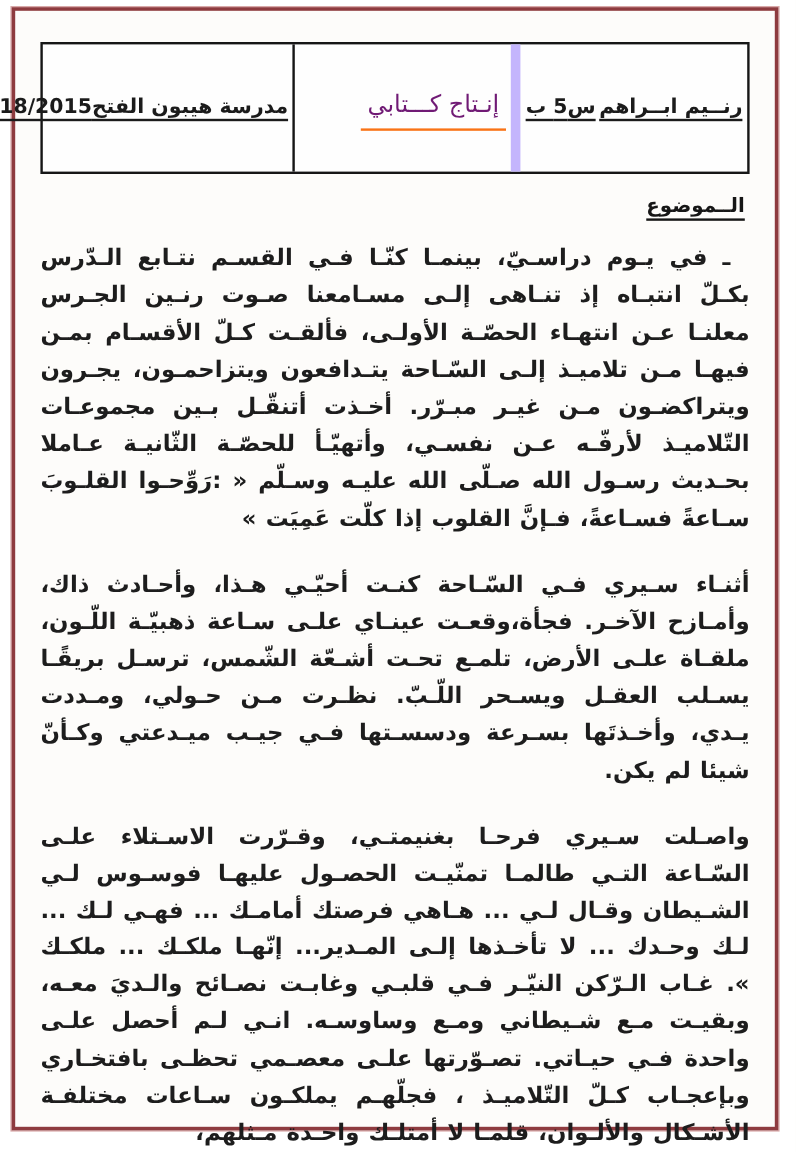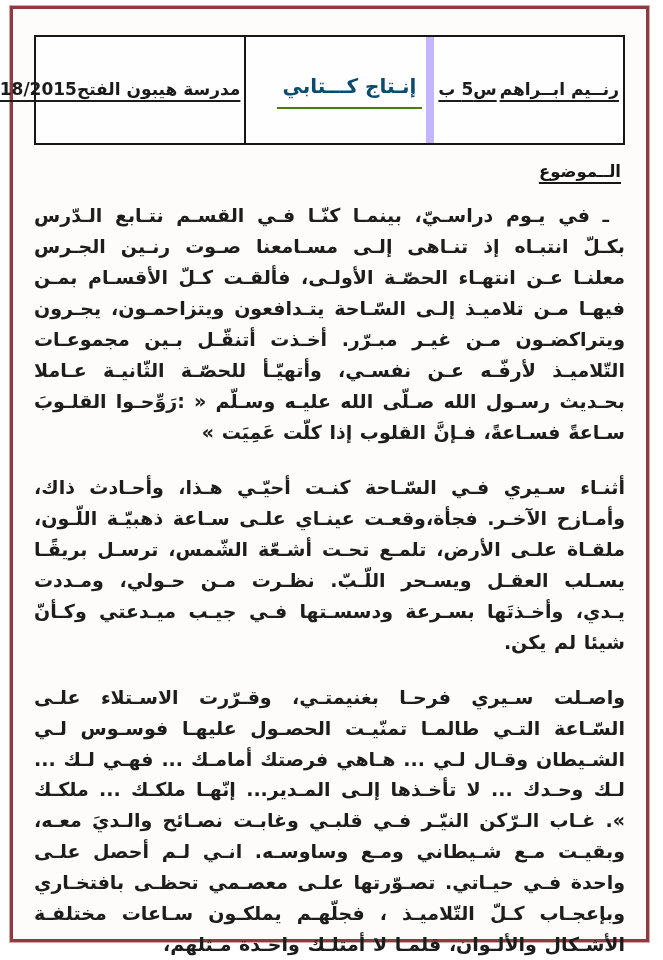--- a/index.html
+++ b/index.html
@@ -31,22 +31,22 @@
   }
   .cell-student{width:33.5%;border-left:8px solid #c4b5fd;text-align:right;}
   .cell-title{width:31%;border-left:2px solid #161616;justify-content:flex-start;padding-top:14px;}
   .cell-school{width:35.5%;}
   .hdr-line{
     font-weight:bold;color:#1b1b1b;font-size:17px;
     text-decoration:underline;text-underline-offset:5px;text-decoration-thickness:1.5px;
     white-space:nowrap;
   }
   .title-red{
-    color:#0c4a6e;font-weight:bold;font-size:20px;
-    border-bottom:2px solid #4d7c0f;padding:0 6px 9px 6px;
+    color:#701a75;font-weight:normal;font-size:20px;
+    border-bottom:2px solid #f97316;padding:0 6px 9px 6px;
     white-space:nowrap;
   }
   
   .subject-heading{
     margin:17px 4px 0 0;
     font-weight:bold;font-size:16.5px;color:#161616;
     text-decoration:underline;text-underline-offset:5px;text-decoration-thickness:1.5px;
   }
   .prompt{
     direction:rtl;text-align:right;

